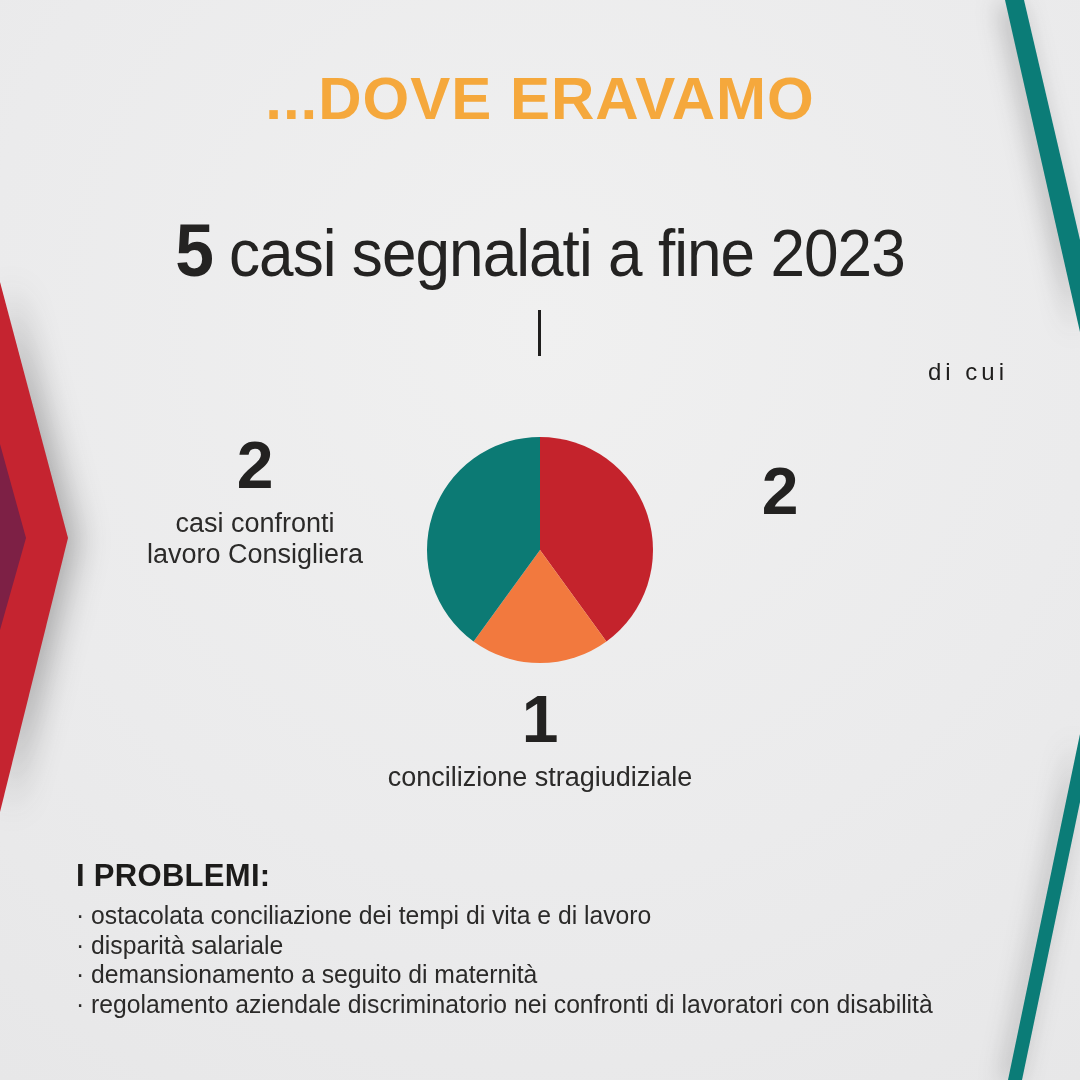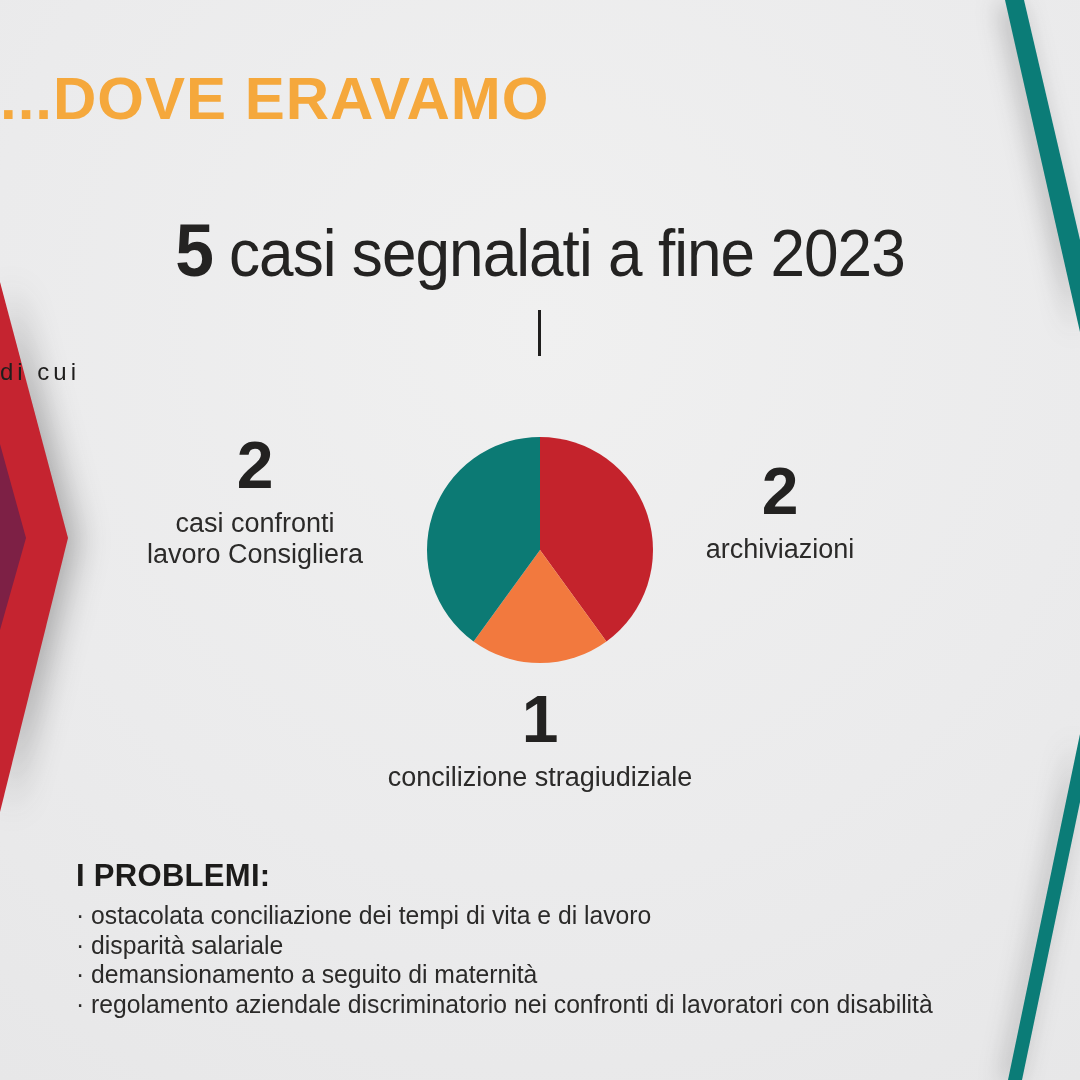--- a/index.html
+++ b/index.html
@@ -17,21 +17,21 @@
     left: 0; top: 0;
     width: 1080px; height: 1080px;
   }
   .shape-red { filter: drop-shadow(10px 2px 16px rgba(40,40,40,0.35)); }
   .shape-teal { filter: drop-shadow(-6px 4px 12px rgba(40,40,40,0.28)); }
 
   .title {
     position: absolute;
     left: 0; top: 64px;
     width: 1080px;
-    text-align: left;
+    text-align: center;
     font-size: 60px;
     font-weight: 800;
     letter-spacing: 1px;
     color: #f5a83c;
   }
   .headline {
     position: absolute;
     left: 0; top: 208px;
     width: 1080px;
     text-align: center;
@@ -53,21 +53,21 @@
   .connector-line {
     position: absolute;
     left: 538px; top: 310px;
     width: 3px; height: 46px;
     background: #1f1e1d;
   }
   .dicui {
     position: absolute;
     left: 0; top: 358px;
     width: 1008px;
-    text-align: left;
+    text-align: right;
     font-size: 24px;
     letter-spacing: 4px;
     color: #1f1e1d;
   }
   .pie {
     position: absolute;
     left: 426px; top: 436px;
     width: 228px; height: 228px;
   }
   .annot {
@@ -145,21 +145,20 @@
   <div class="annot annot-left">
     <div class="annot-num">2</div>
     <div class="annot-label">
       <div>casi confronti</div>
       <div>lavoro Consigliera</div>
     </div>
   </div>
 
   <div class="annot annot-right">
     <div class="annot-num">2</div>
-    <div class="annot-label">archiviazioni</div>
   </div>
 
   <div class="annot annot-bottom">
     <div class="annot-num">1</div>
     <div class="annot-label">concilizione stragiudiziale</div>
   </div>
 
   <div class="problems">
     <div class="problems-heading">I PROBLEMI:</div>
     <div class="problems-list">

